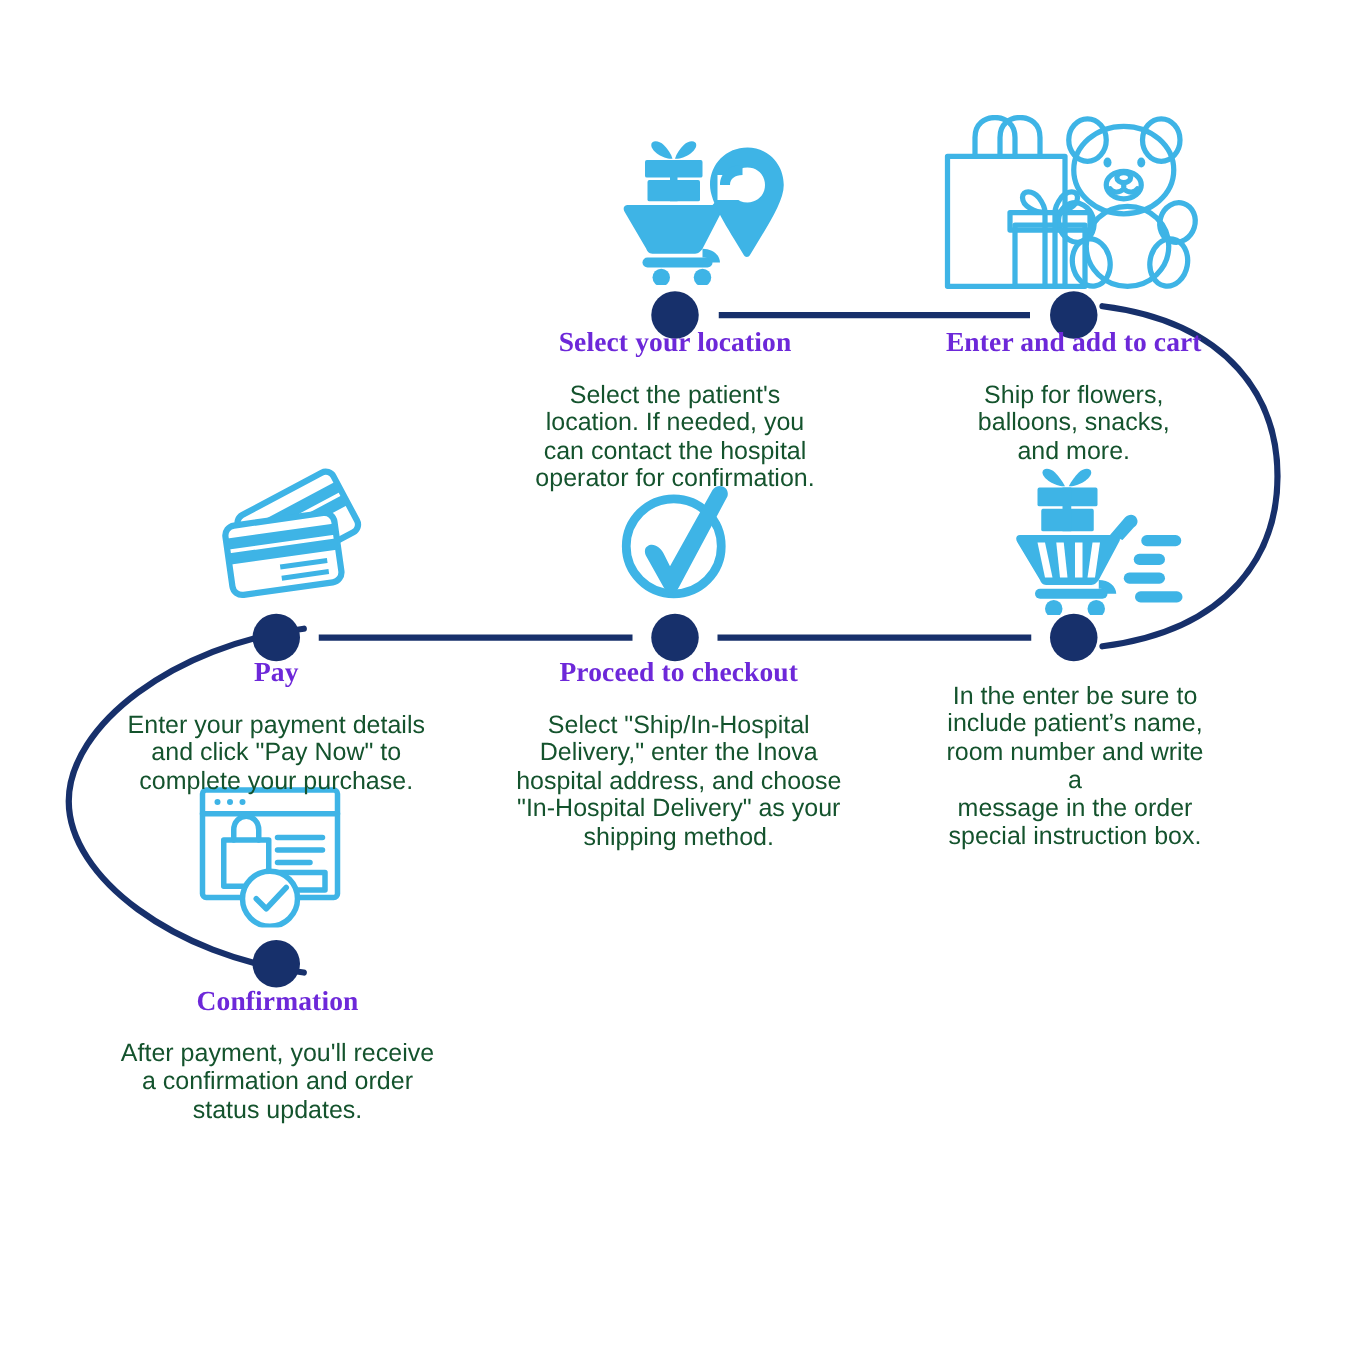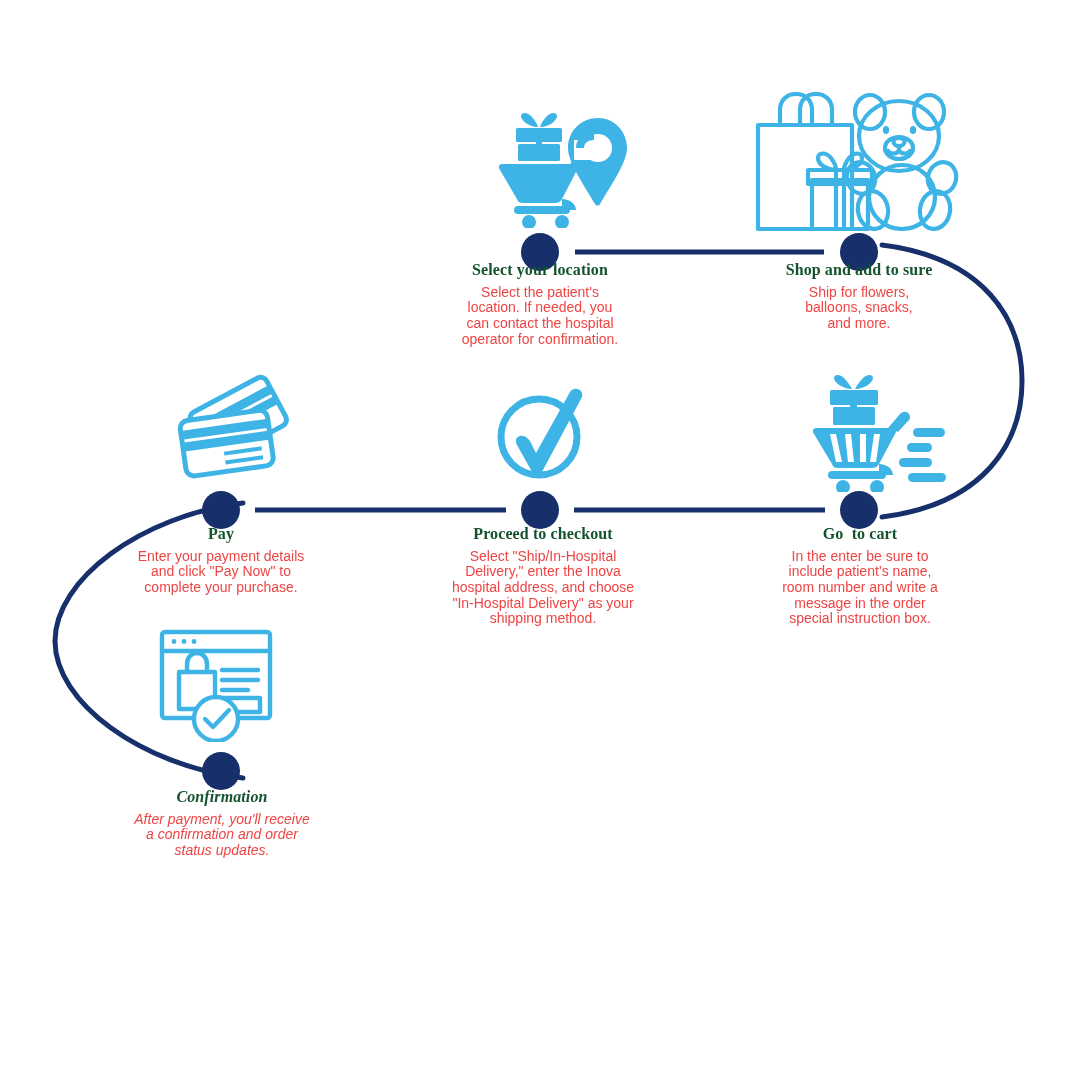--- a/index.html
+++ b/index.html
@@ -24,32 +24,32 @@
     pointer-events: none;
   }
   .step {
     position: absolute;
     text-align: center;
     box-sizing: border-box;
   }
   .step-title {
     font-family: "Liberation Serif", serif;
     font-weight: bold;
-    font-size: 16px;
-    color: #14532d;
+    font-size: 22px;
+    color: #6d28d9;
     line-height: 1.05;
     letter-spacing: 0.1px;
     white-space: pre;
   }
   .step-desc {
     font-family: "Liberation Sans", sans-serif;
-    font-size: 14px;
-    color: #ef4444;
+    font-size: 20px;
+    color: #14532d;
     line-height: 1.12;
-    margin-top: 6px;
+    margin-top: 20px;
   }
   .icon-box {
     position: absolute;
   }
   .icon-box svg { display: block; }
 </style>
 </head>
 <body>
 
 <div id="canvas">
@@ -232,28 +232,27 @@
 
   <div class="step" style="left:410px; top:262px; width:260px;">
     <div class="step-title">Select your location</div>
     <div class="step-desc" style="white-space:pre-line;">Select the patient's
 location. If needed, you
 can contact the hospital
 operator for confirmation.</div>
   </div>
 
   <div class="step" style="left:752px; top:262px; width:214px;">
-    <div class="step-title">Shop and add to sure</div>
+    <div class="step-title">Enter and add to cart</div>
     <div class="step-desc" style="white-space:pre-line;">Ship for flowers,
 balloons, snacks,
 and more.</div>
   </div>
 
   <div class="step" style="left:749px; top:526px; width:222px;">
-    <div class="step-title">Go  to cart</div>
     <div class="step-desc" style="white-space:pre-line;">In the enter be sure to
 include patient’s name,
 room number and write a
 message in the order
 special instruction box.</div>
   </div>
 
   <div class="step" style="left:96px; top:526px; width:250px;">
     <div class="step-title">Pay</div>
     <div class="step-desc" style="white-space:pre-line;">Enter your payment details
@@ -263,20 +262,20 @@
 
   <div class="step" style="left:410px; top:526px; width:266px;">
     <div class="step-title">Proceed to checkout</div>
     <div class="step-desc" style="white-space:pre-line;">Select "Ship/In-Hospital
 Delivery," enter the Inova
 hospital address, and choose
 "In-Hospital Delivery" as your
 shipping method.</div>
   </div>
 
-  <div class="step" style="left:96px; top:789px; width:252px;font-style:italic;">
+  <div class="step" style="left:96px; top:789px; width:252px;">
     <div class="step-title">Confirmation</div>
     <div class="step-desc" style="white-space:pre-line;text-align:center;">After payment, you'll receive
 a confirmation and order
 status updates.</div>
   </div>
 
 </div>
 
 </body></html>

